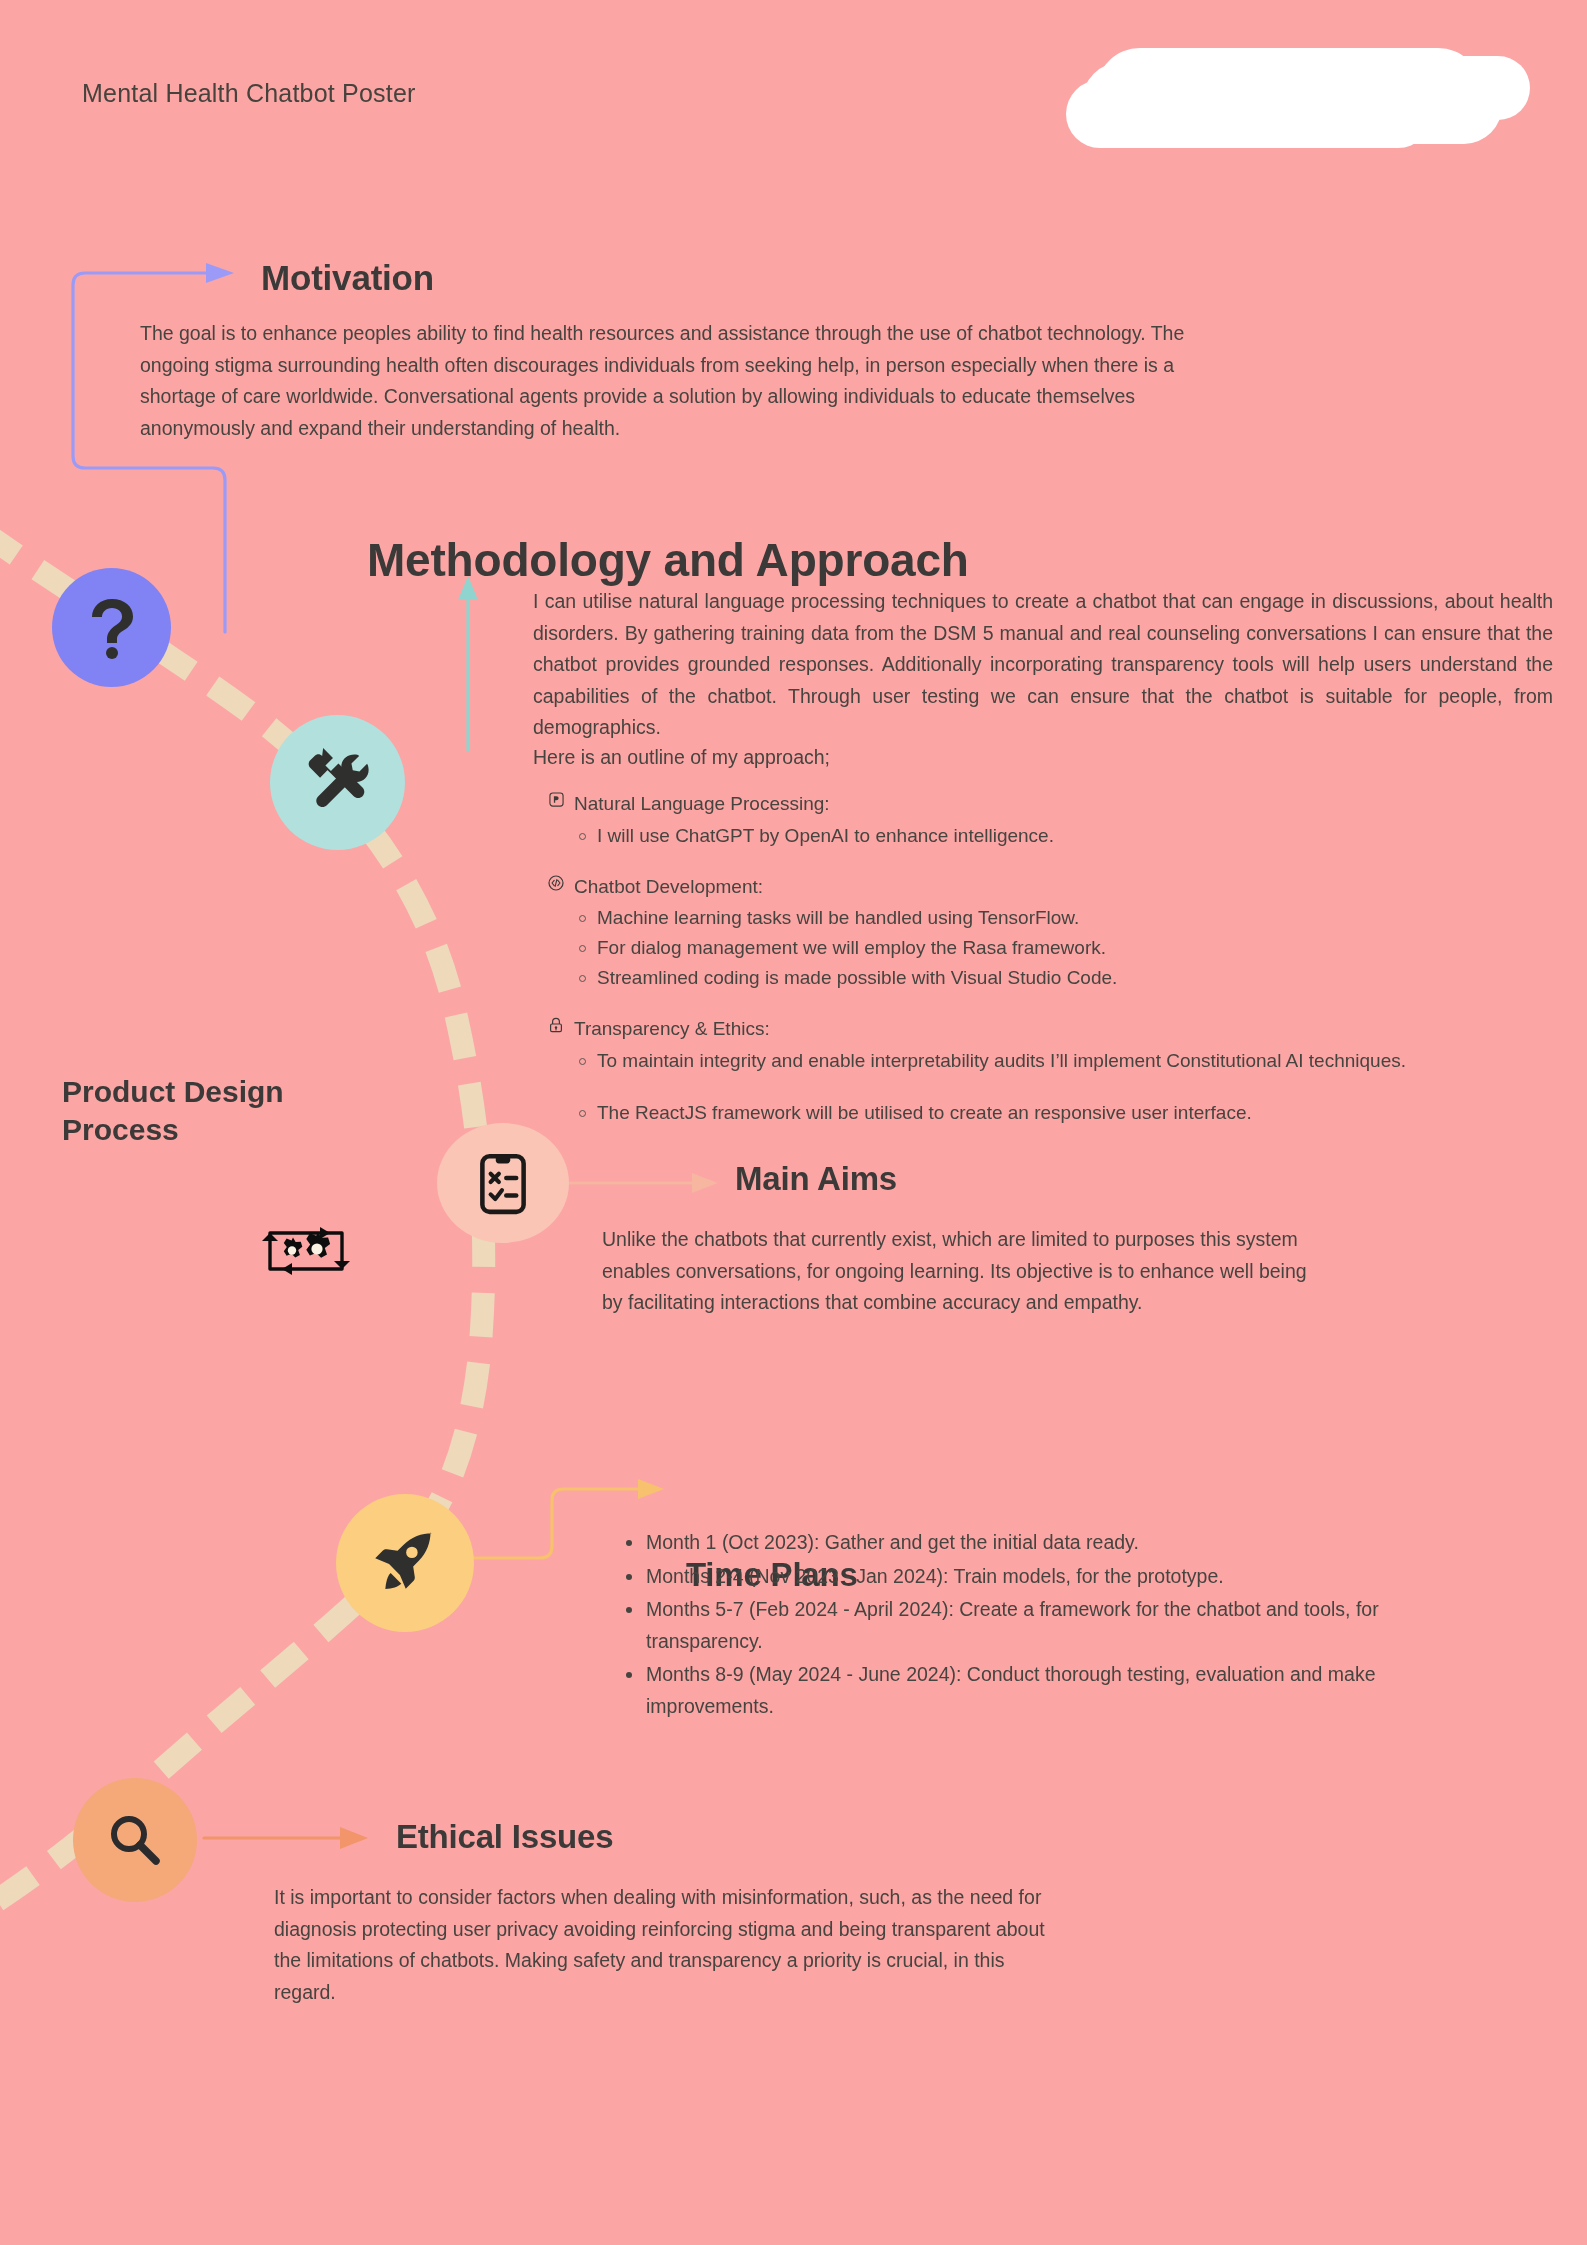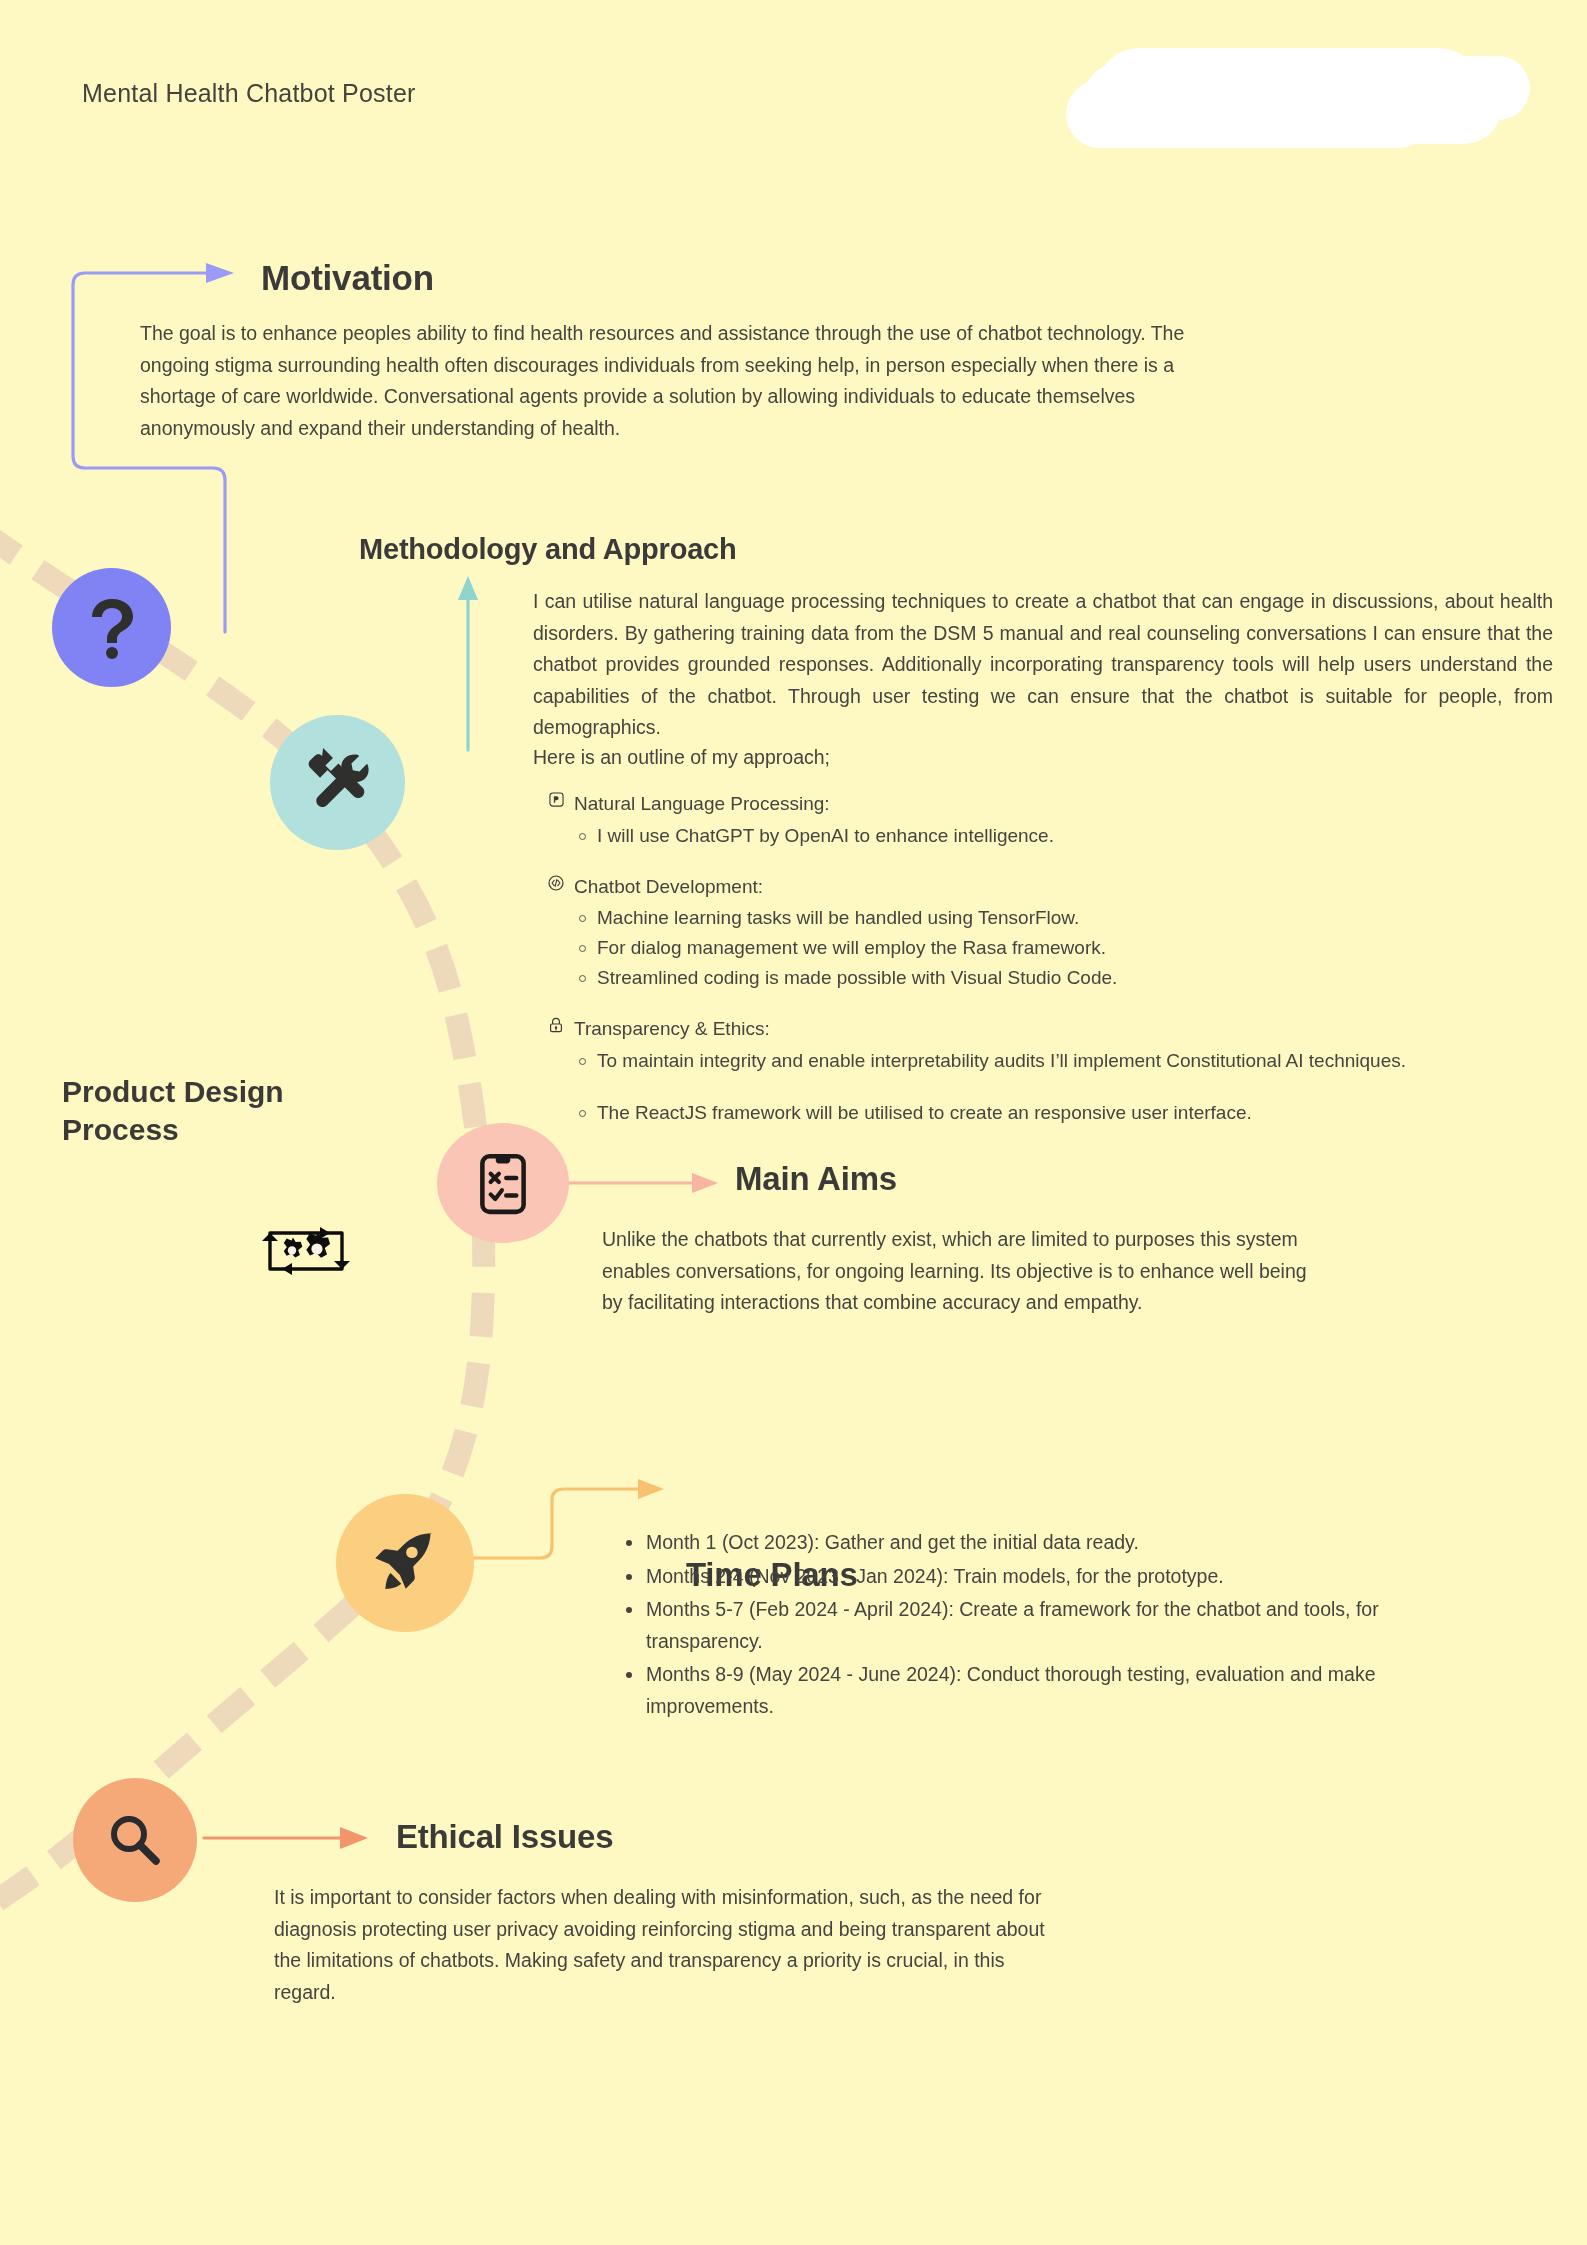--- a/index.html
+++ b/index.html
@@ -8,21 +8,21 @@
     background: #FAF2E2;
   }
   body {
     font-family: "Liberation Sans", sans-serif;
     color: #3A3A38;
   }
   #poster {
     position: relative;
     width: 1587px;
     height: 2245px;
-    background: #fef9c3;
+    background: #fca5a5;
     overflow: hidden;
   }
 
   
   #pathlayer {
     position: absolute;
     left: 0; top: 0;
     width: 1587px;
     height: 2245px;
     pointer-events: none;
@@ -248,21 +248,21 @@
   <div class="node" style="left:73px; top:1778px; width:124px; height:124px; background:#F5A878;">
     <svg width="58" height="58" viewBox="0 0 58 58">
       <circle cx="23" cy="23" r="15" fill="none" stroke="#2B2B2E" stroke-width="6"></circle>
       <path d="M34 34 L50 50" stroke="#2B2B2E" stroke-width="7.5" stroke-linecap="round"></path>
     </svg>
   </div>
 
   <div class="sec-title" style="left:261px; top:258px; font-size:35px;">Motivation</div>
   <div class="body-text" style="left:140px; top:318px; width:1075px;">The goal is to enhance peoples ability to find health resources and assistance through the use of chatbot technology. The ongoing stigma surrounding health often discourages individuals from seeking help, in person especially when there is a shortage of care worldwide. Conversational agents provide a solution by allowing individuals to educate themselves anonymously and expand their understanding of health.</div>
 
-  <div class="sec-title" style="left:359px; top:533px; font-size:29px;">Methodology and Approach</div>
+  <div class="sec-title" style="left:367px; top:533px; font-size:46px;">Methodology and Approach</div>
   <div class="body-text" style="left:533px; top:586px; width:1020px; text-align:justify;">I can utilise natural language processing techniques to create a chatbot that can engage in discussions, about health disorders. By gathering training data from the DSM 5 manual and real counseling conversations I can ensure that the chatbot provides grounded responses. Additionally incorporating transparency tools will help users understand the capabilities of the chatbot. Through user testing we can ensure that the chatbot is suitable for people, from demographics.</div>
   <div class="body-text" style="left:533px; top:742px; width:600px;">Here is an outline of my approach;</div>
 
   <div id="method-list">
 
     <div class="m-group">
       <div class="m-head">
         <span class="m-ico">
           <svg width="15" height="15" viewBox="0 0 16 16">
               <rect x="1" y="1" width="14" height="14" rx="3" fill="none" stroke="#3c3a36" stroke-width="1.2"></rect>

